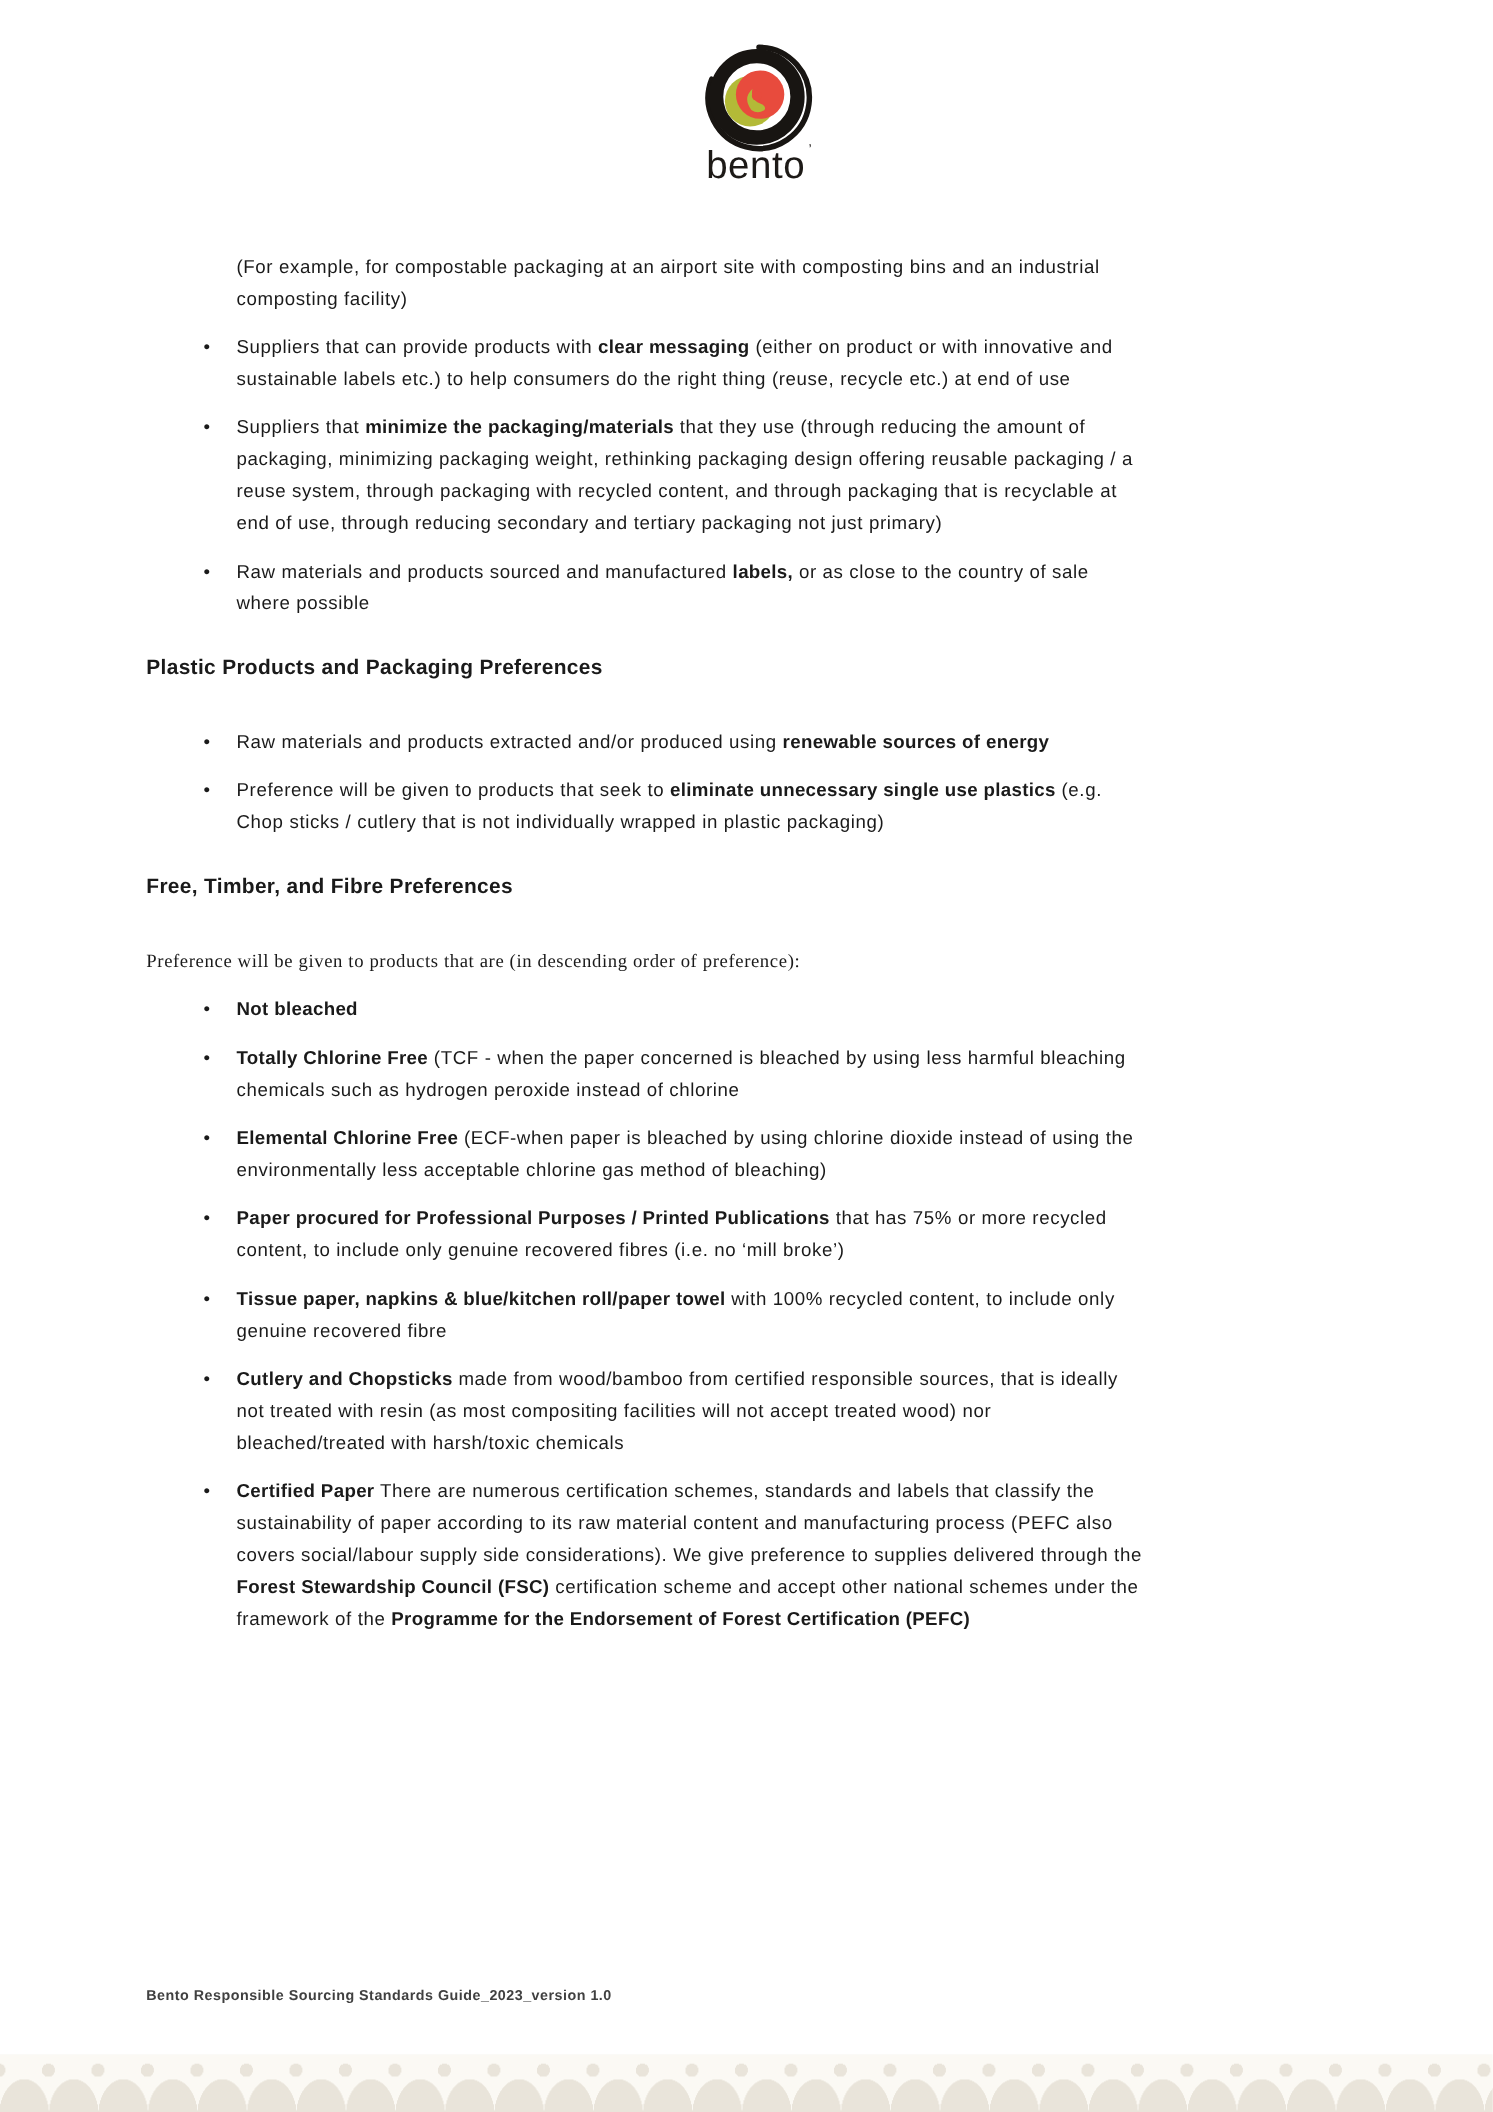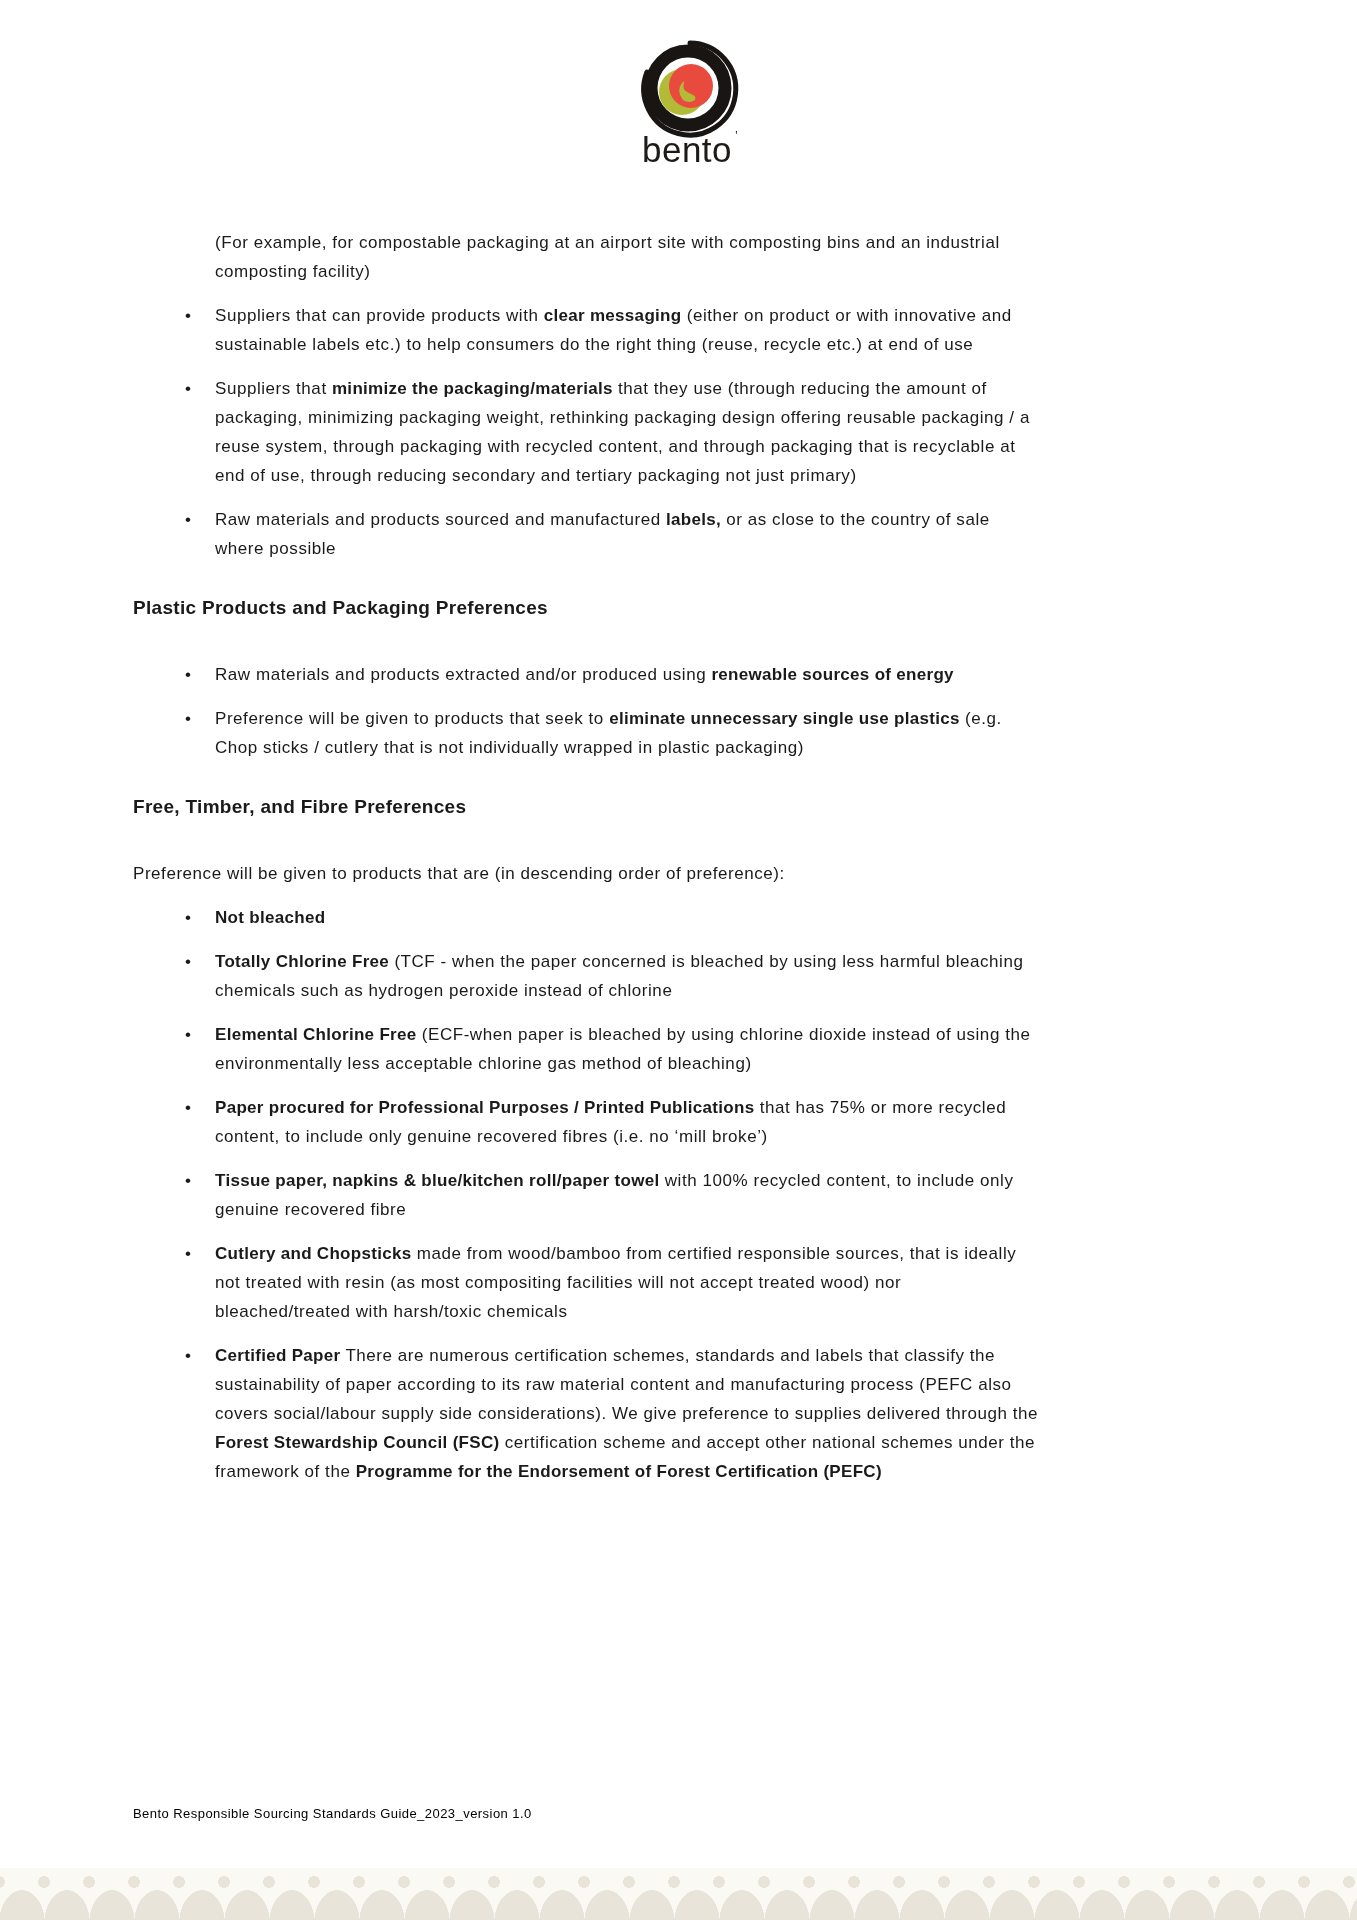--- a/index.html
+++ b/index.html
@@ -15,36 +15,36 @@
     position:absolute; left:615px; top:36px; width:150px; height:136px;
   }
 
   
   #doc-body {
     position:absolute; left:133px; top:213px; width:922px;
     font-size:17px; line-height:29px; letter-spacing:0.55px;
   }
   .block { margin:15px; }
   .block.continuation { padding-left:67px; }
-  .block.paragraph { margin:0; }
+  .block.paragraph { margin:0;font-family:Liberation Serif, serif; }
   .block.paragraph.spaced { margin:30px 0 31px 0; }
   .block.heading {
     font-weight:bold; font-size:19px; letter-spacing:0.25px;
     margin:30px 0 38px 0; line-height:29px;
   }
   .block.bullet { display:flex; padding-left:37px; }
   .block.bullet .marker { flex:0 0 30px; }
   .block.bullet .marker::before { content:"\2022"; font-size:17px; }
   .block.bullet .btext { flex:1 1 auto; }
   .run.bold { font-weight:bold; letter-spacing:0.3px; }
 
   
   .footer-line {
     position:absolute; left:133px; top:1806px;
-    font-size:13px; letter-spacing:0.45px; color:#000000;
+    font-size:13px; letter-spacing:0.45px; color:#404040;font-weight:bold;
   }
 
   
   .bottom-border {
     position:absolute; left:0; right:0; bottom:0; height:52px;
     background-color:#fbf9f4;
     background-image:
       radial-gradient(ellipse 23px 34px at 22px 56px, #e9e4da 99%, rgba(233,228,218,0) 100%),
       radial-gradient(circle 6px at 22px 14px, #e9e4da 99%, rgba(233,228,218,0) 100%);
     background-size:45px 52px, 45px 52px;

